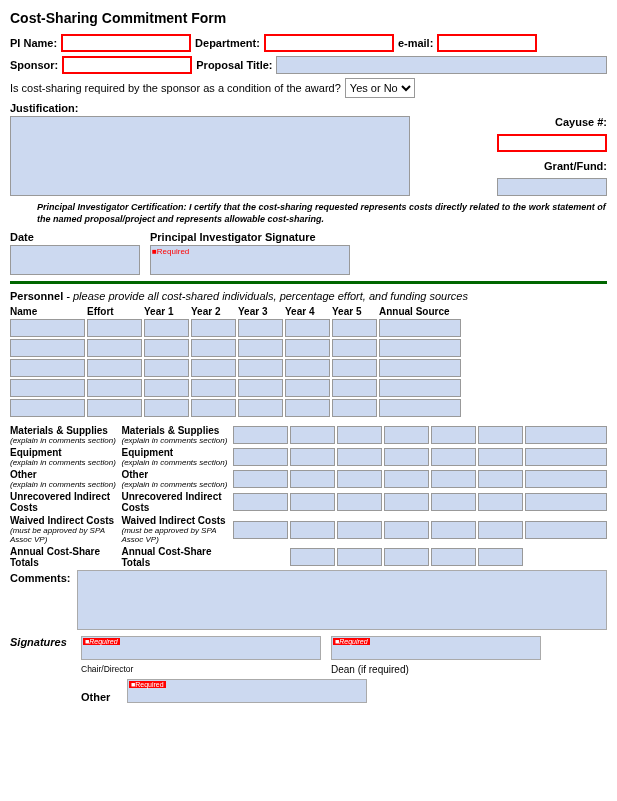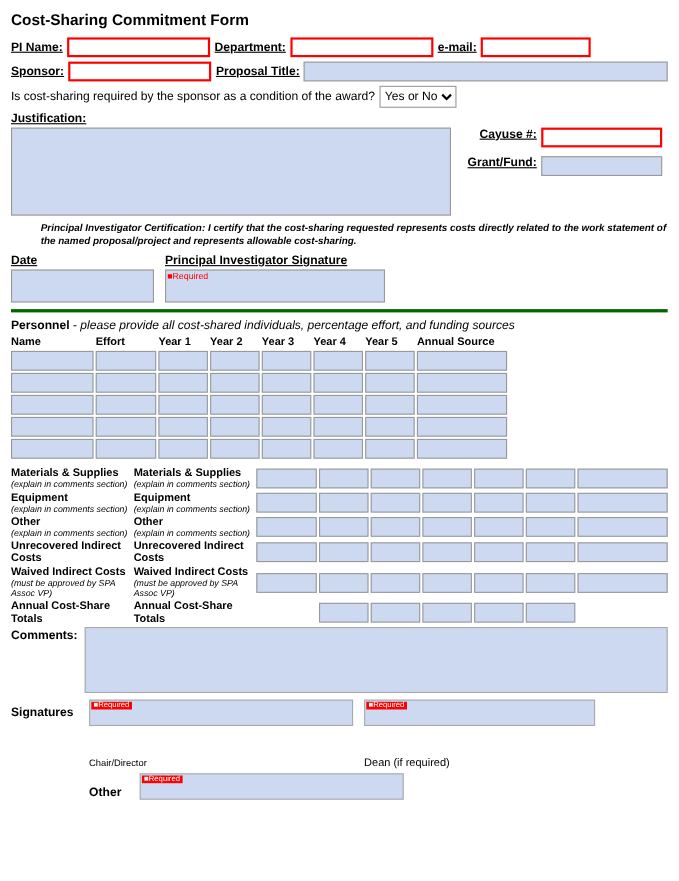--- a/index.html
+++ b/index.html
@@ -20,21 +20,20 @@
     .form-row {
       display: flex;
       align-items: center;
       margin-bottom: 4px;
       gap: 4px;
     }
     label {
       font-weight: bold;
       white-space: nowrap;
       font-size: 11px;
-      text-decoration: underline;
     }
     input[type="text"] {
       background: #ccd9f0;
       border: 1px solid #999;
       height: 18px;
       font-size: 11px;
       padding: 1px 3px;
     }
     input.red-border {
       border: 2px solid red;
@@ -80,22 +79,23 @@
       font-size: 11px;
     }
     .cayuse-section {
       display: flex;
       flex-direction: column;
       gap: 8px;
       flex: 1;
     }
     .cayuse-row {
       display: flex;
-      align-items: flex-start;
+      align-items: flex-end;
       gap: 4px;
+      flex-direction: column;
     }
     .cayuse-row label { min-width: 70px; text-align: right; }
     .field-cayuse { width: 110px; }
     .field-grant { width: 110px; }
     .cert-text {
       font-size: 9px;
       font-style: italic;
       margin-bottom: 6px;
       line-height: 1.3;
       margin-left: 27px;
@@ -206,22 +206,23 @@
       resize: none;
       font-size: 11px;
     }
     .signatures-section {
       display: flex;
       flex-direction: column;
       gap: 4px;
     }
     .sig-row-main {
       display: flex;
-      align-items: center;
+      align-items: flex-start;
       gap: 6px;
+      font-style: italic;
     }
     .sig-label-col {
       font-weight: bold;
       font-size: 11px;
       width: 65px;
     }
     .sig-field-wide {
       width: 240px;
       height: 24px;
       background: #ccd9f0;
@@ -264,21 +265,20 @@
       width: 240px;
       height: 24px;
       background: #ccd9f0;
       border: 1px solid #aaa;
       position: relative;
     }
     .sig-bottom-labels {
       display: flex;
       margin-left: 71px;
       gap: 6px;
-      margin-top: 24px;
     }
     .sig-bottom-label {
       font-size: 8.5px;
       width: 240px;
     }
     .sig-bottom-label2 {
       font-size: 10px;
       width: 210px;
     }
   </style>

